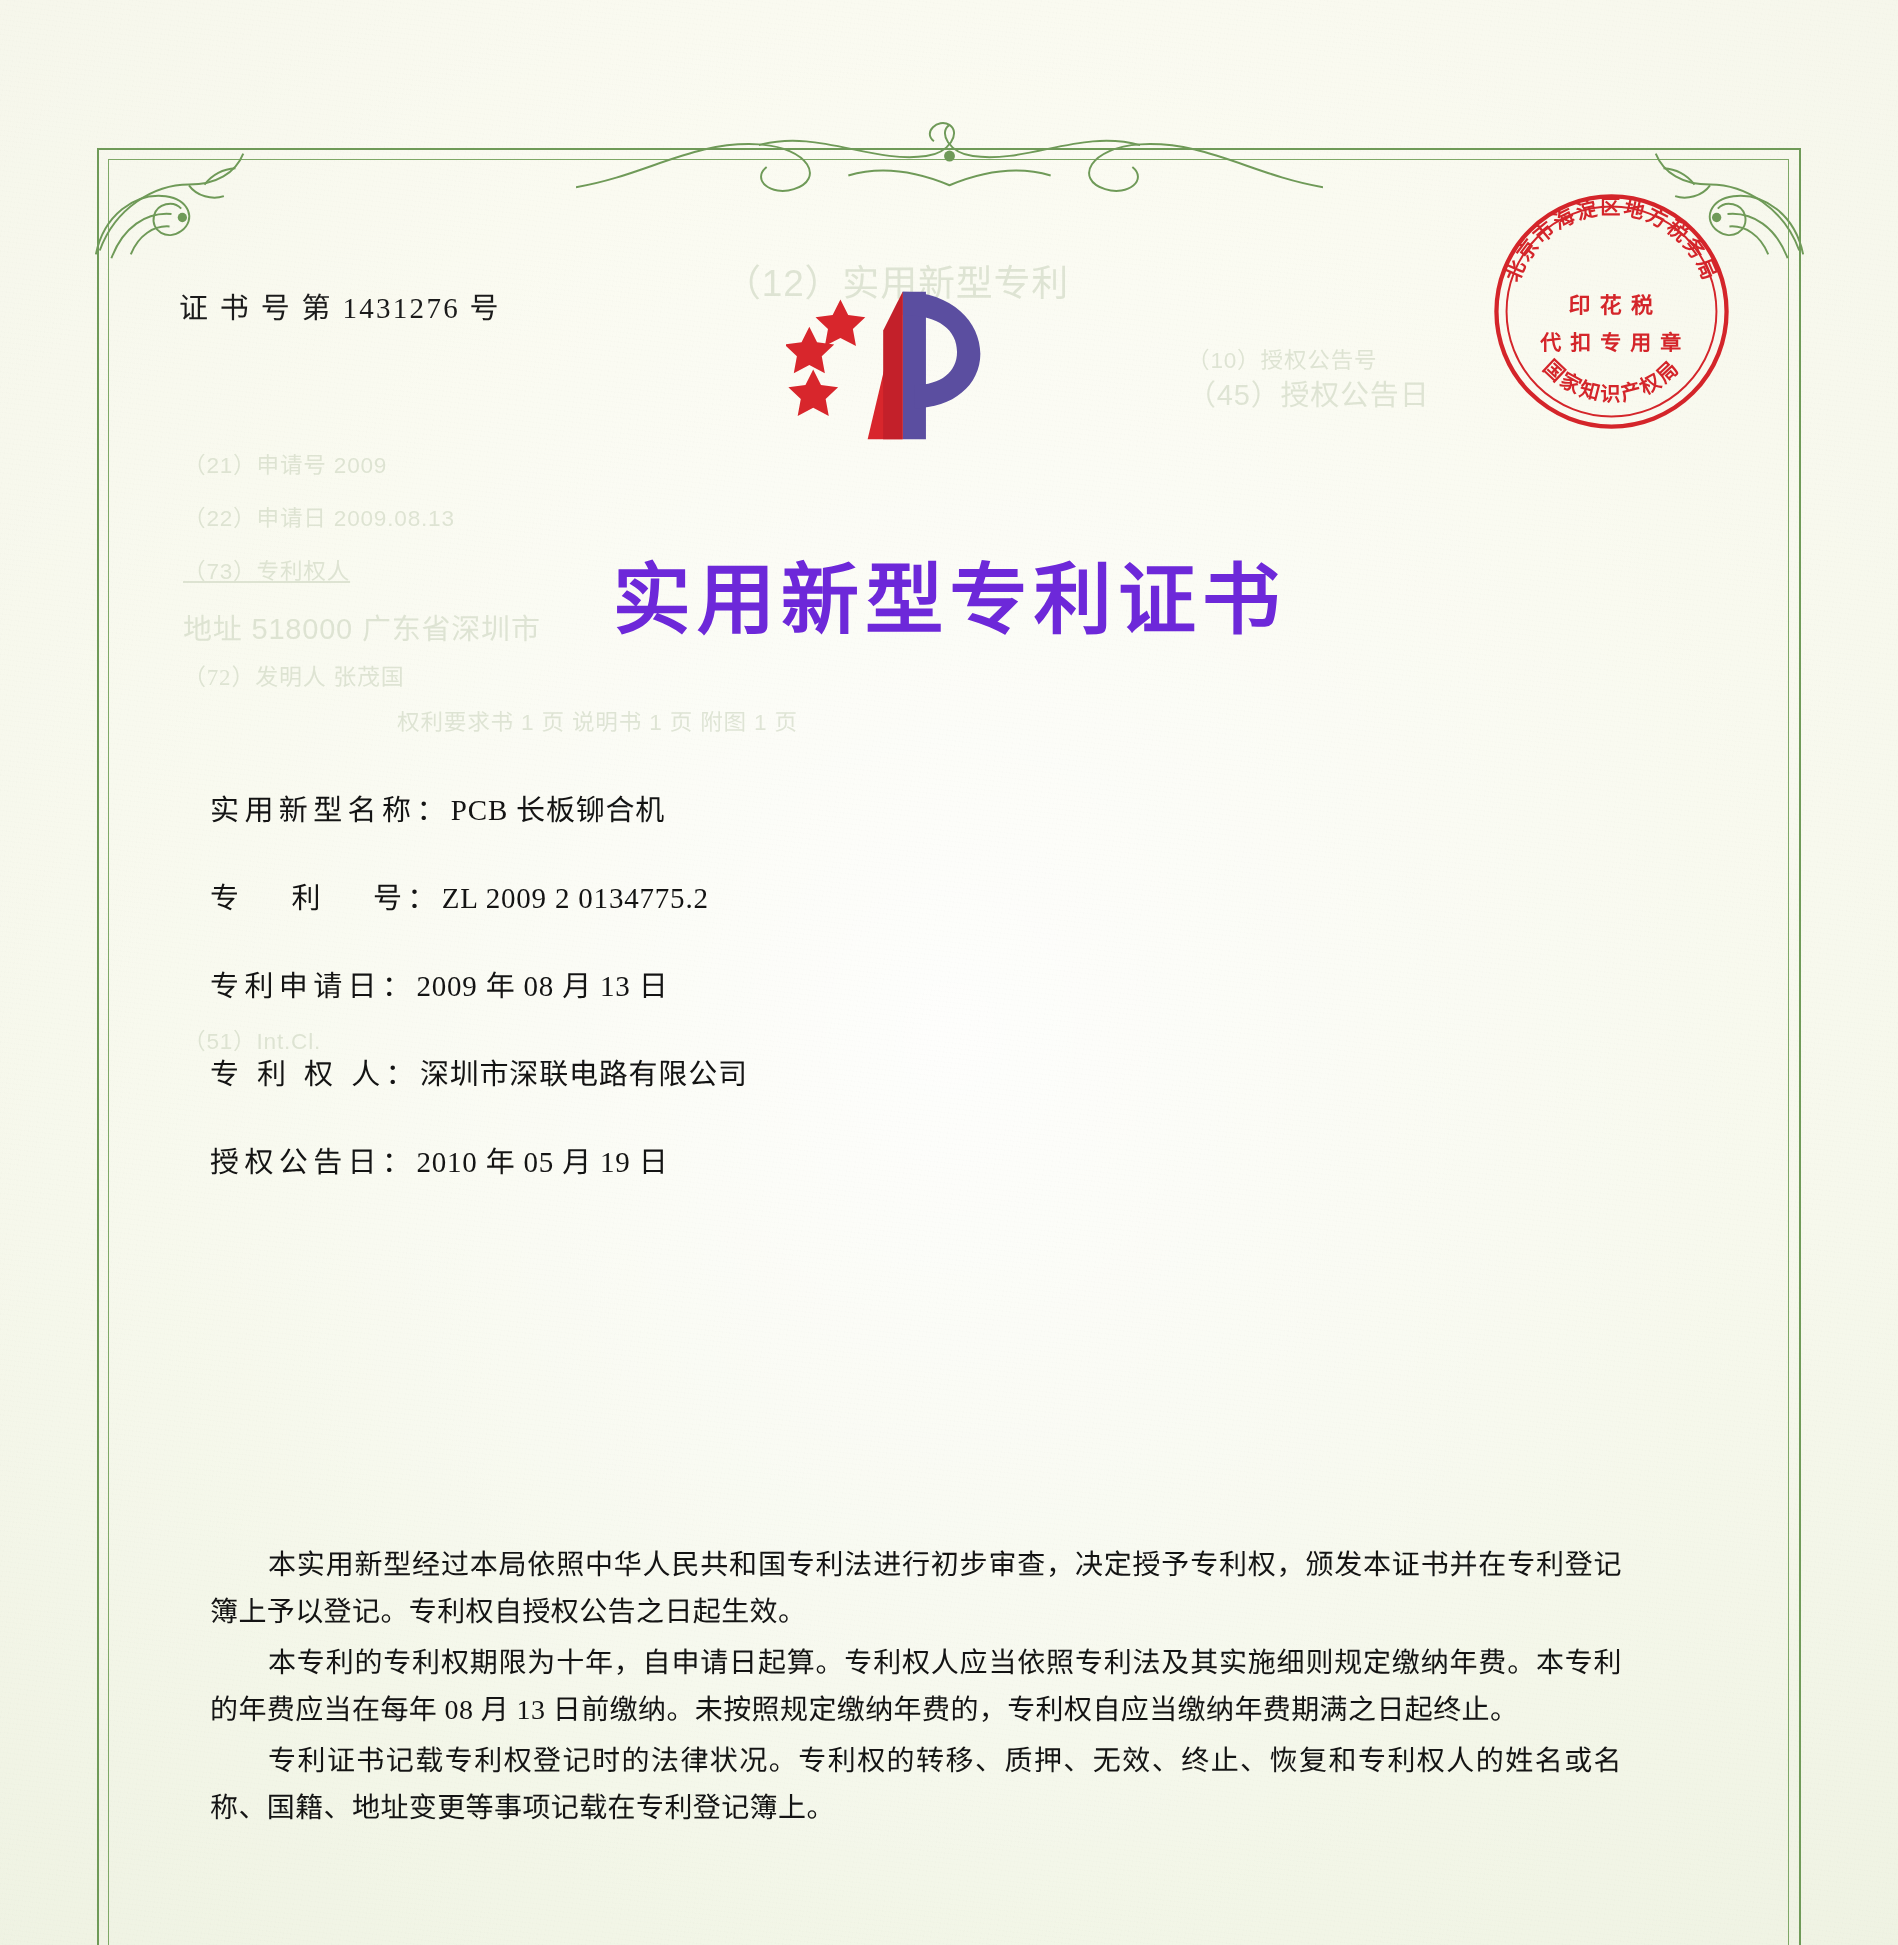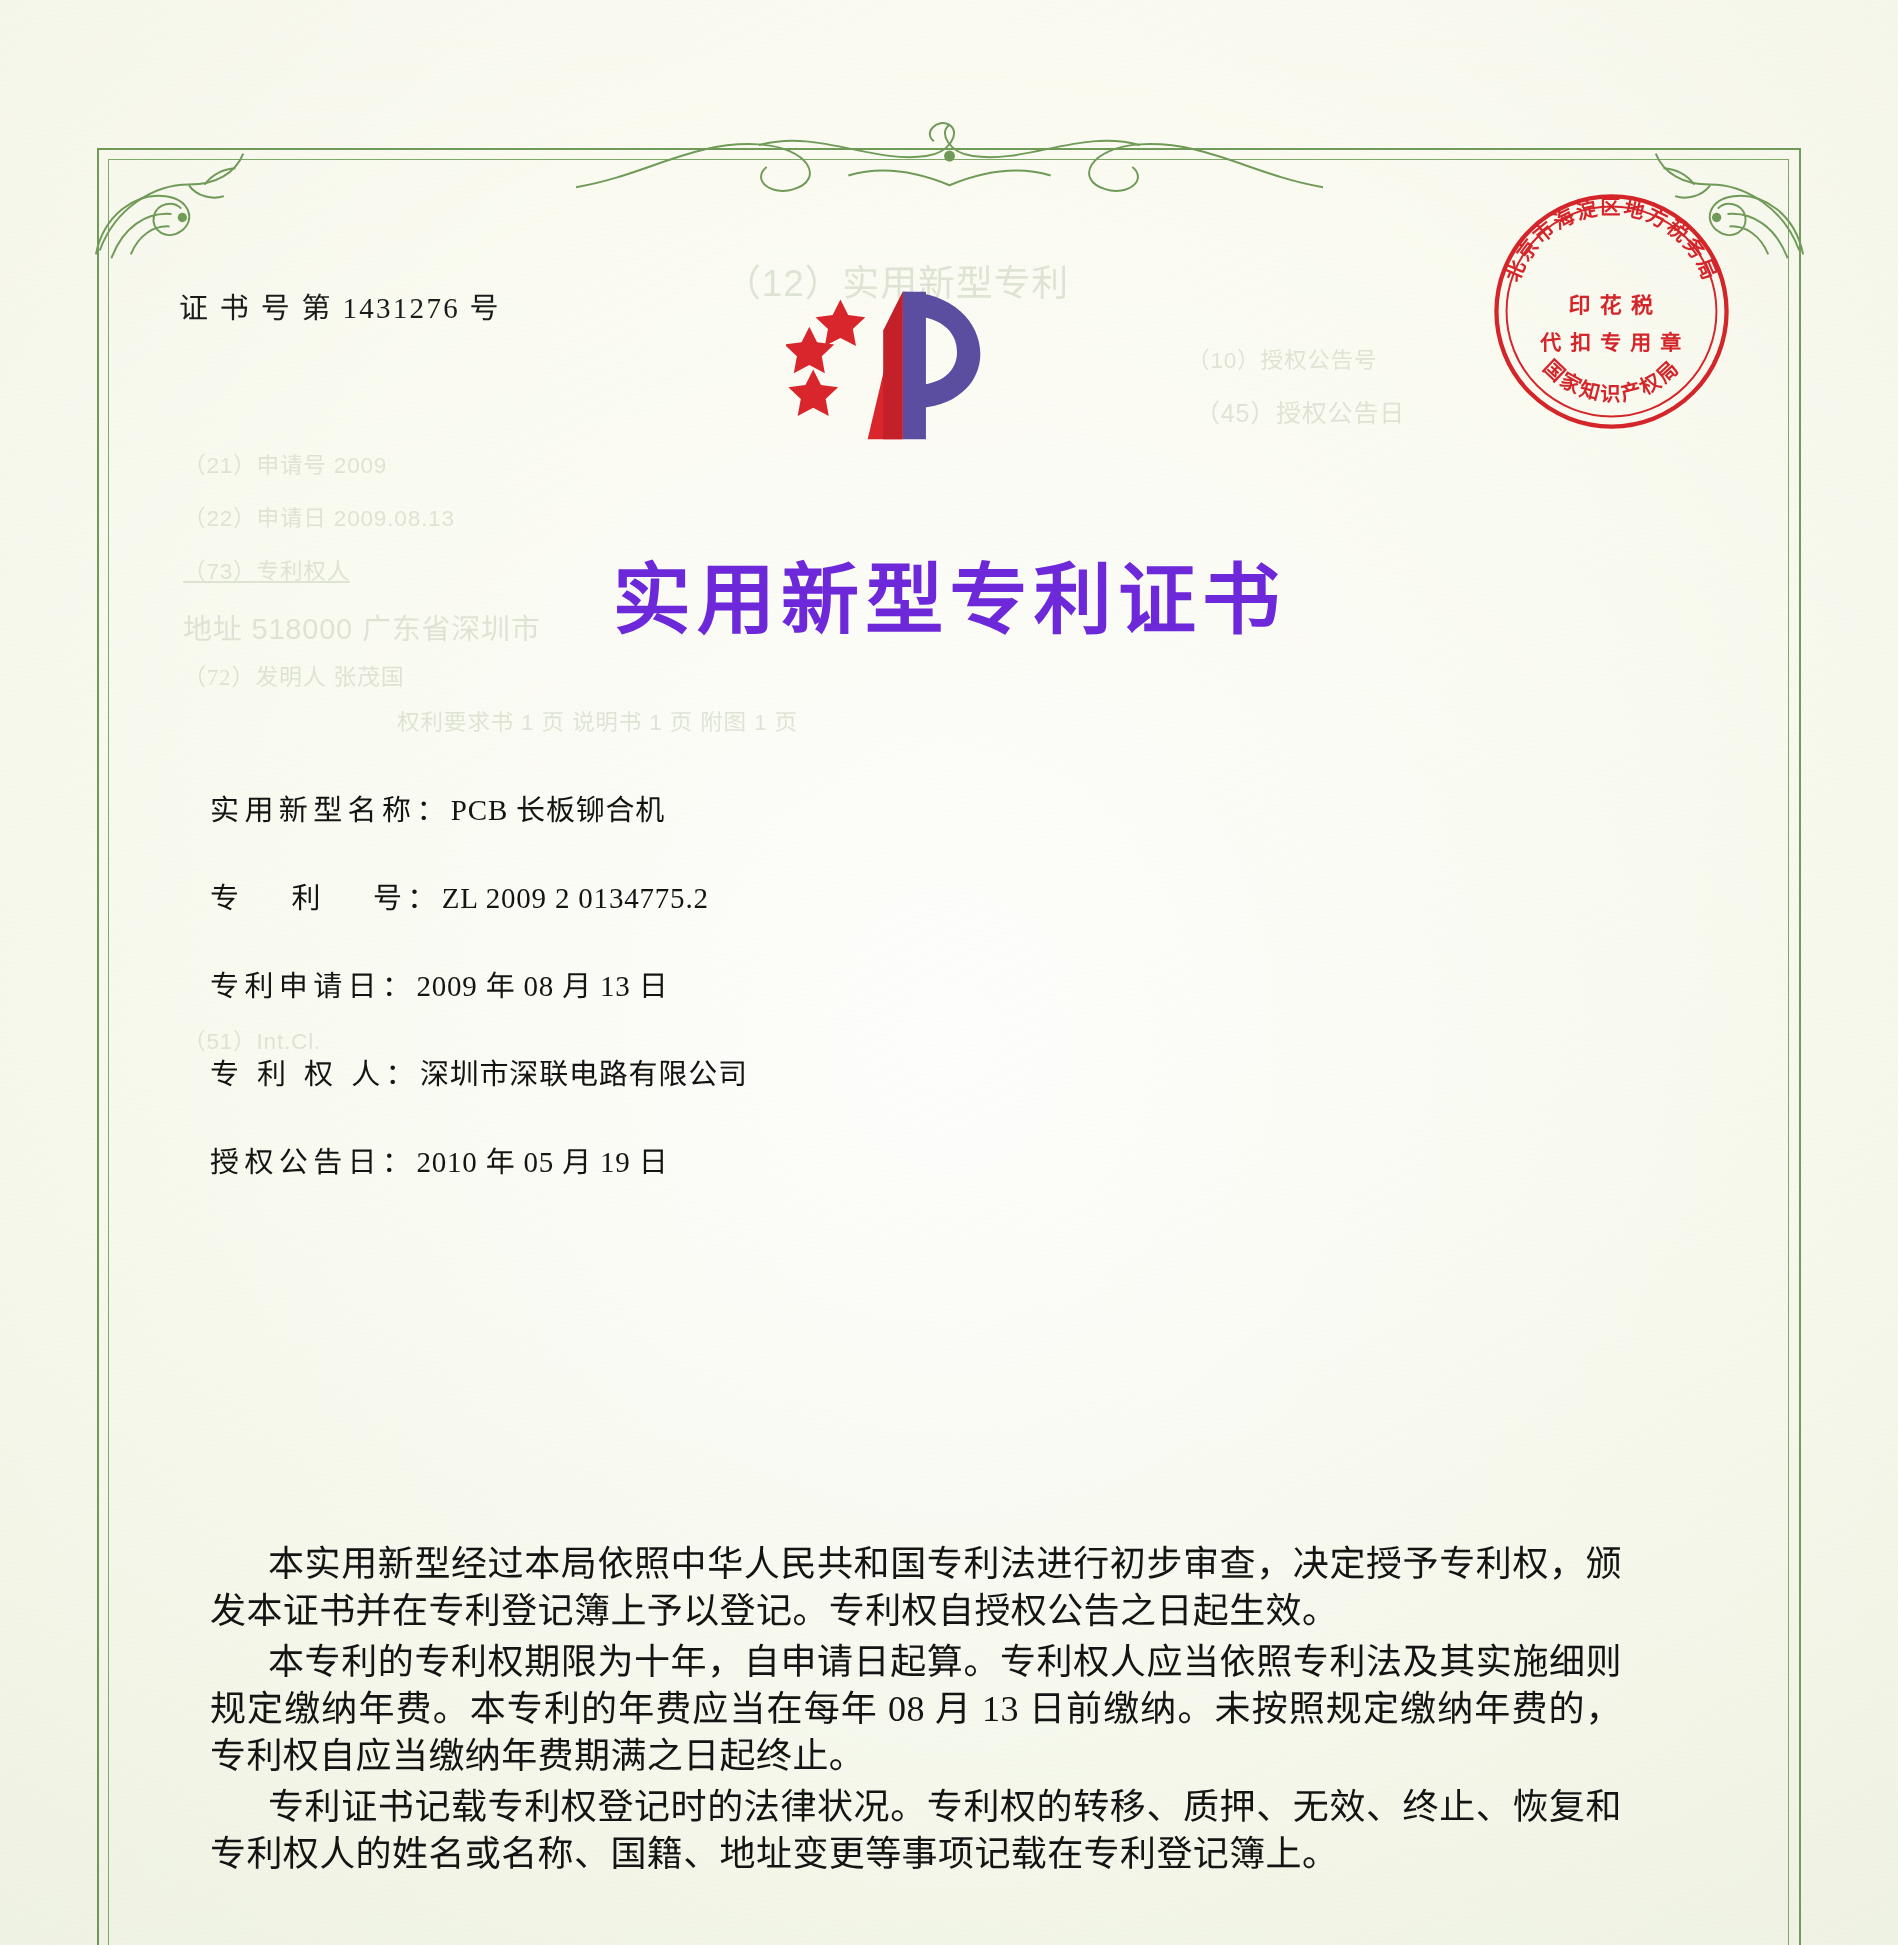--- a/index.html
+++ b/index.html
@@ -143,42 +143,42 @@
   }
   .field .k { letter-spacing: 5.4px; }
   .field .v { letter-spacing: 0.8px; }
 
   
   .body-text {
     position: absolute;
     left: 210px;
     top: 1541px;
     width: 1412px;
-    font-size: 36px;
+    font-size: 28px;
     line-height: 47px;
     color: #141414;
     letter-spacing: 0.4px;
     text-align: justify;
   }
   .body-text p {
     margin: 0 0 3.9px 0;
     text-indent: 58px;
   }
 </style>
 </head>
 <body>
 
 <div class="page">
 
   <div class="paper-tint"></div>
   <div class="paper-noise"></div>
 
   <div class="ghost" style="left:724px; top:253px; font-size:37px;">（12）实用新型专利</div>
   <div class="ghost" style="left:1187px; top:342px; font-size:22.6px;">（10）授权公告号</div>
-  <div class="ghost" style="left:1187px; top:393px; font-size:25px;margin-left:8px;">（45）授权公告日</div>
+  <div class="ghost" style="left:1187px; top:371px; font-size:29px;">（45）授权公告日</div>
   <div class="ghost" style="left:183px; top:447px; font-size:22.6px;">（21）申请号 2009</div>
   <div class="ghost" style="left:183px; top:500px; font-size:22.6px;">（22）申请日 2009.08.13</div>
   <div class="ghost" style="left:183px; top:553px; font-size:22.6px;text-decoration:underline;">（73）专利权人</div>
   <div class="ghost" style="left:183px; top:605px; font-size:29px;">地址 518000 广东省深圳市</div>
   <div class="ghost" style="left:183px; top:658px; font-size:23px;font-family:Liberation Serif, serif;">（72）发明人 张茂国</div>
   <div class="ghost" style="left:397px; top:704px; font-size:22.6px;">权利要求书 1 页  说明书 1 页  附图 1 页</div>
   <div class="ghost" style="left:183px; top:432px; font-size:22.6px; opacity:0;">（74）专利代理机构</div>
   <div class="ghost" style="left:183px; top:1023px; font-size:22.6px;">（51）Int.Cl.</div>
 
   <div class="frame-outer"></div>

